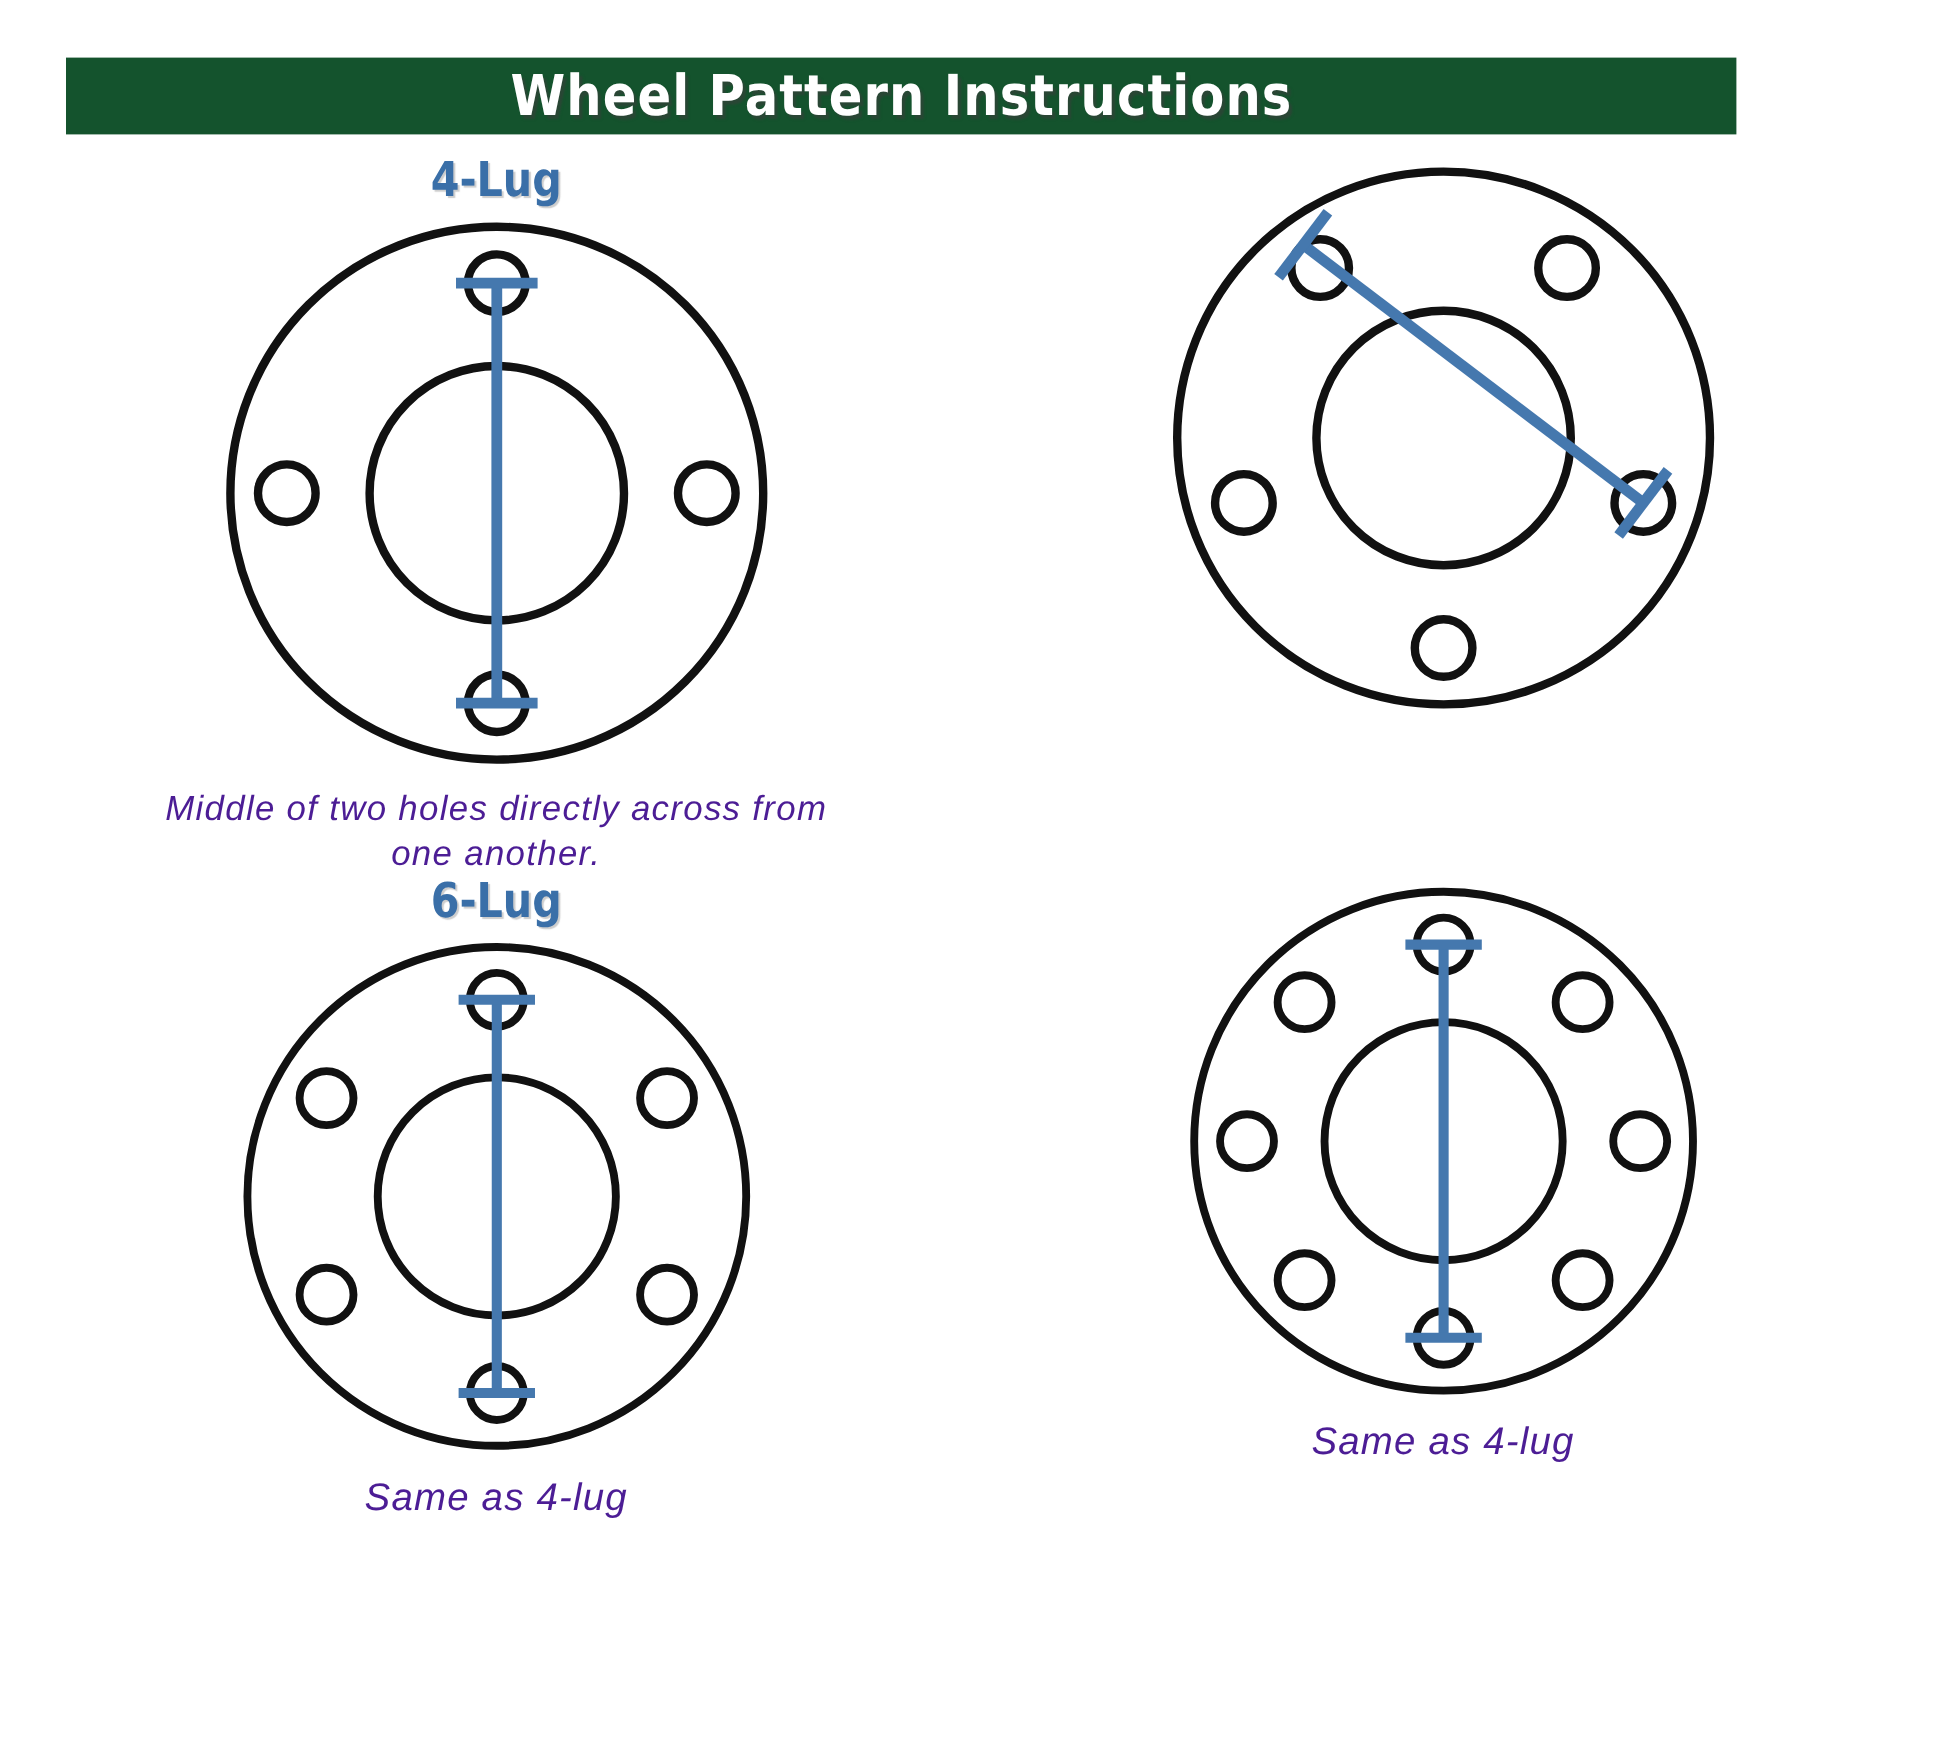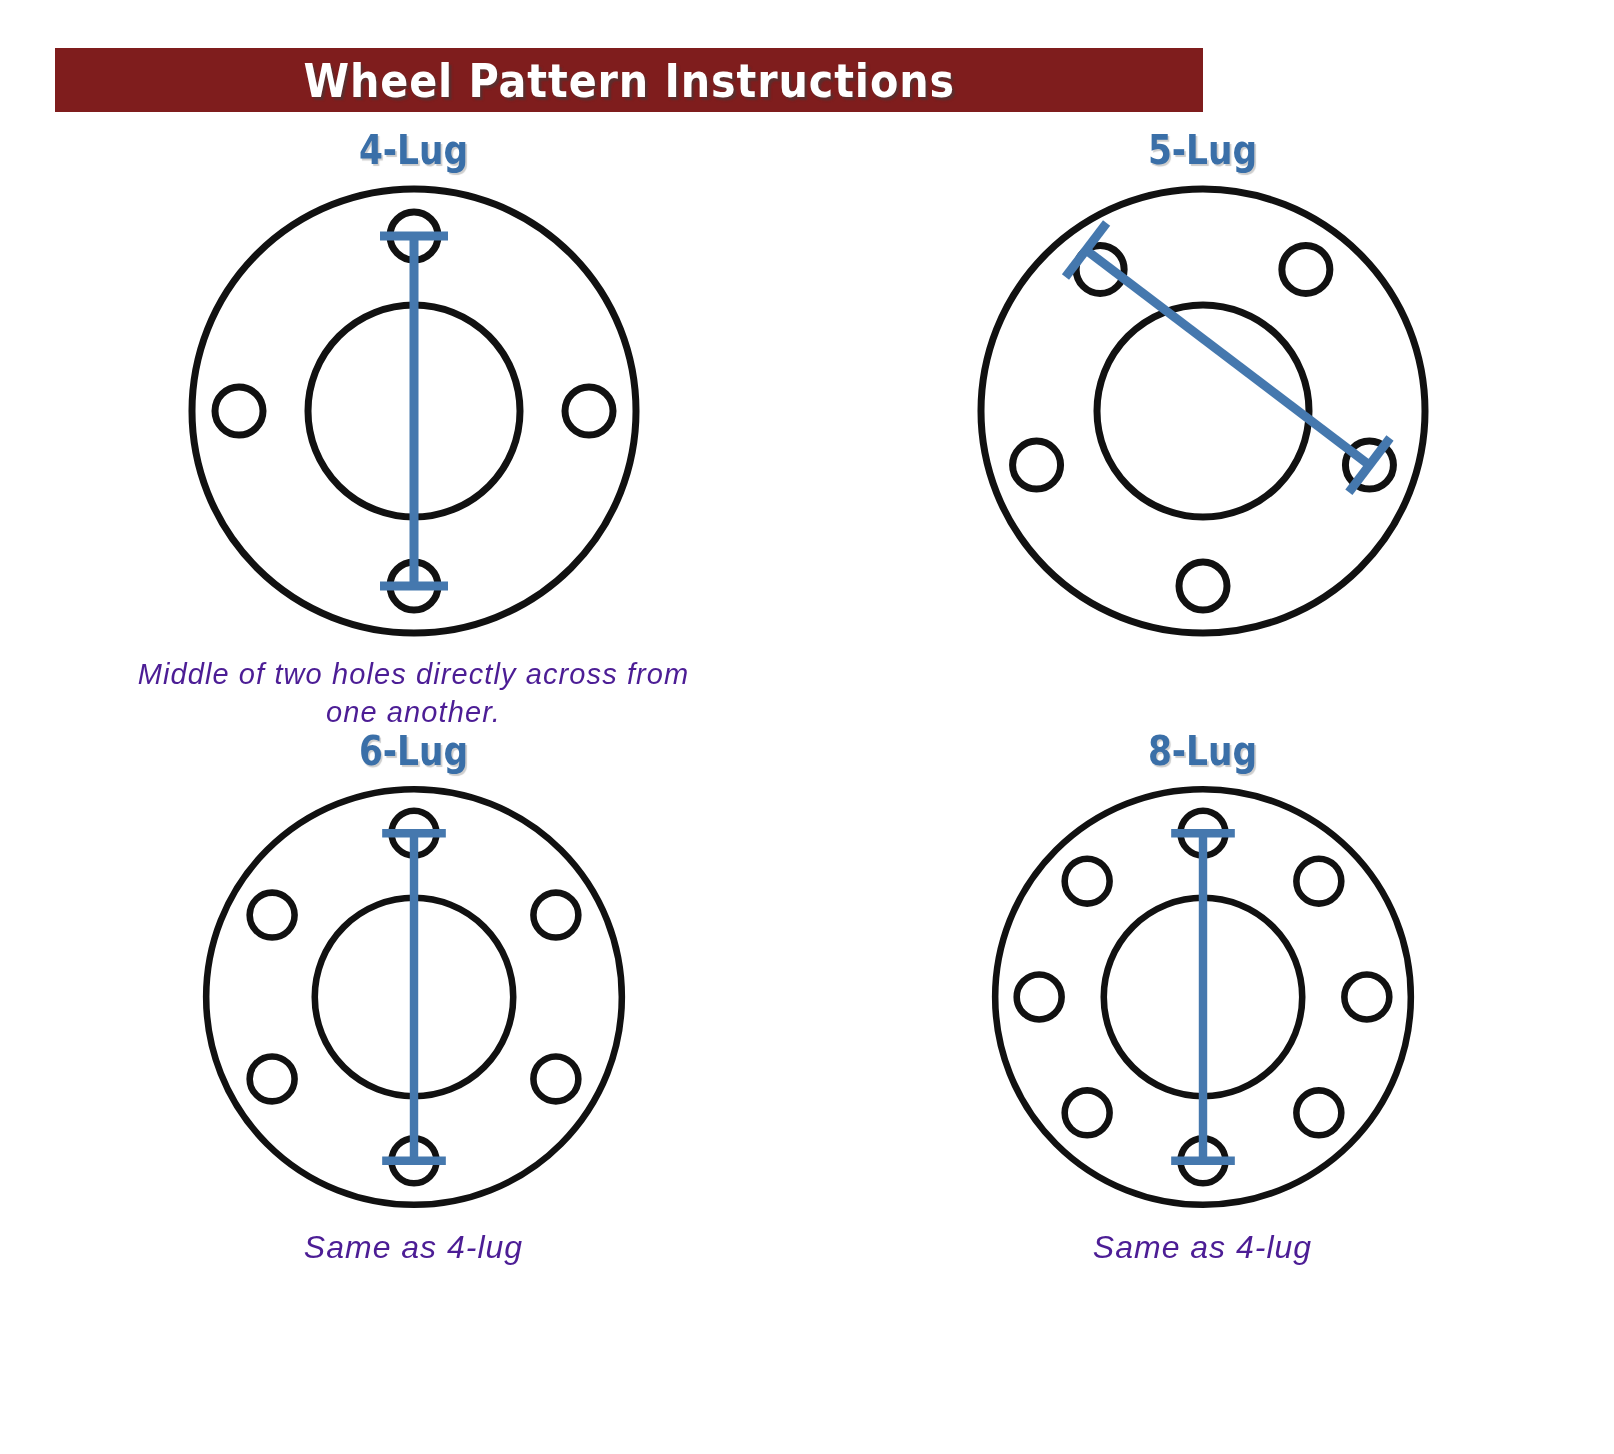--- a/index.html
+++ b/index.html
@@ -14,23 +14,23 @@
     font-family: "Liberation Sans", sans-serif;
     overflow: hidden;
     position: relative;
   }
 
   
   .banner {
     position: absolute;
     left: 55px;
     top: 48px;
-    width: 1148px;
+    width: 1392px;
     height: 64px;
-    background: #7f1d1d;
+    background: #14532d;
     display: flex;
     align-items: center;
     justify-content: center;
   }
   .banner-title {
     font-family: "DejaVu Sans", sans-serif;
     font-weight: bold;
     font-size: 47px;
     line-height: 1;
     color: #ffffff;
@@ -121,23 +121,20 @@
         <g>
           <line x1="235.00" y1="60.00" x2="235.00" y2="410.00" stroke="#4578AE" stroke-width="9"></line>
           <line x1="201.00" y1="60.00" x2="269.00" y2="60.00" stroke="#4578AE" stroke-width="9"></line>
           <line x1="201.00" y1="410.00" x2="269.00" y2="410.00" stroke="#4578AE" stroke-width="9"></line>
         </g>
       </svg>
     <div class="caption">Middle of two holes directly across from one another.</div>
   </div>
 
   <div class="panel row1 offset-right">
-    <div class="title-row">
-      <div class="panel-title">5-Lug</div>
-    </div>
     <svg class="wheel-svg" width="470" height="470" viewBox="0 0 470 470">
         <circle cx="235" cy="235" r="222" fill="none" stroke="#111111" stroke-width="7"></circle>
         <circle cx="235" cy="235" r="106" fill="none" stroke="#111111" stroke-width="7"></circle>
         <circle cx="132.14" cy="93.42" r="24" fill="none" stroke="#111111" stroke-width="7"></circle>
         <circle cx="337.86" cy="93.42" r="24" fill="none" stroke="#111111" stroke-width="7"></circle>
         <circle cx="401.43" cy="289.08" r="24" fill="none" stroke="#111111" stroke-width="7"></circle>
         <circle cx="235.00" cy="410.00" r="24" fill="none" stroke="#111111" stroke-width="7"></circle>
         <circle cx="68.57" cy="289.08" r="24" fill="none" stroke="#111111" stroke-width="7"></circle>
         <g>
           <line x1="118.03" y1="74.01" x2="401.43" y2="289.08" stroke="#4578AE" stroke-width="9"></line>
@@ -163,23 +160,20 @@
         <g>
           <line x1="235.00" y1="60.00" x2="235.00" y2="410.00" stroke="#4578AE" stroke-width="9"></line>
           <line x1="201.00" y1="60.00" x2="269.00" y2="60.00" stroke="#4578AE" stroke-width="9"></line>
           <line x1="201.00" y1="410.00" x2="269.00" y2="410.00" stroke="#4578AE" stroke-width="9"></line>
         </g>
       </svg>
     <div class="caption caption-short">Same as 4-lug</div>
   </div>
 
   <div class="panel row2 offset-right">
-    <div class="title-row">
-      <div class="panel-title">8-Lug</div>
-    </div>
     <svg class="wheel-svg" width="440" height="440" viewBox="0 0 470 470">
         <circle cx="235" cy="235" r="222" fill="none" stroke="#111111" stroke-width="7"></circle>
         <circle cx="235" cy="235" r="106" fill="none" stroke="#111111" stroke-width="7"></circle>
         <circle cx="235.00" cy="60.00" r="24" fill="none" stroke="#111111" stroke-width="7"></circle>
         <circle cx="358.74" cy="111.26" r="24" fill="none" stroke="#111111" stroke-width="7"></circle>
         <circle cx="410.00" cy="235.00" r="24" fill="none" stroke="#111111" stroke-width="7"></circle>
         <circle cx="358.74" cy="358.74" r="24" fill="none" stroke="#111111" stroke-width="7"></circle>
         <circle cx="235.00" cy="410.00" r="24" fill="none" stroke="#111111" stroke-width="7"></circle>
         <circle cx="111.26" cy="358.74" r="24" fill="none" stroke="#111111" stroke-width="7"></circle>
         <circle cx="60.00" cy="235.00" r="24" fill="none" stroke="#111111" stroke-width="7"></circle>

